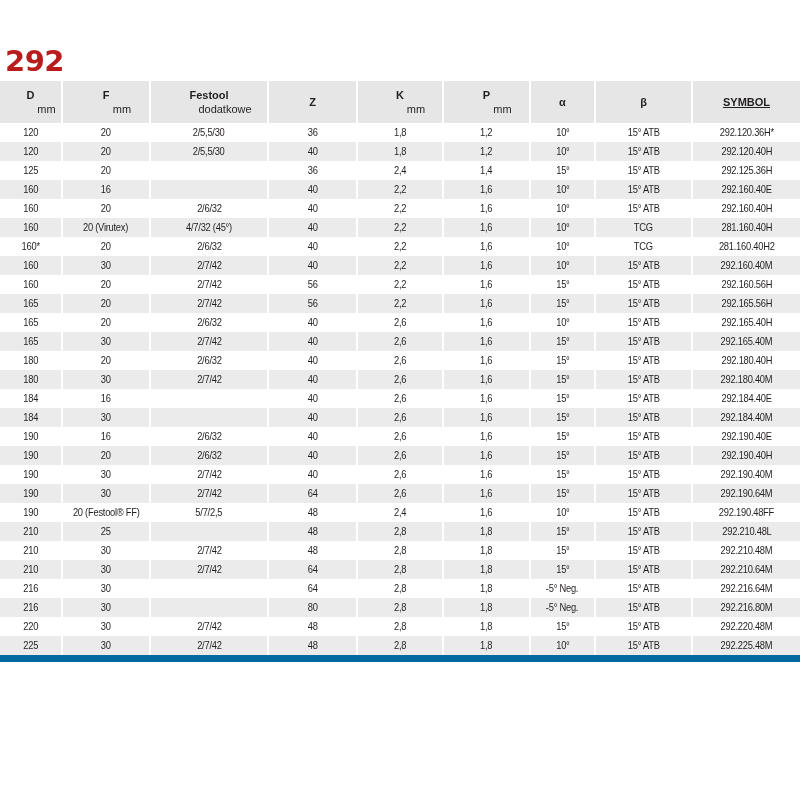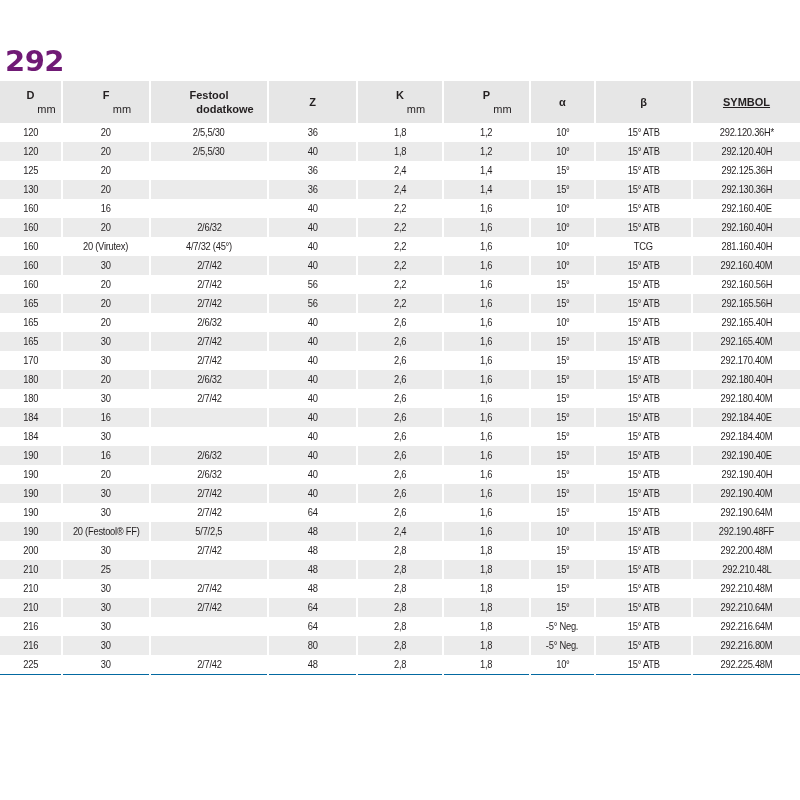--- a/index.html
+++ b/index.html
@@ -1,33 +1,33 @@
 <!DOCTYPE html>
 <html><head>
 <meta charset="utf-8">
 <style>
   html, body { margin: 0; padding: 0; background: #ffffff; }
   body { width: 800px; height: 800px; position: relative; overflow: hidden;
          font-family: "Liberation Sans", sans-serif; color: #231f20; }
   .title { position: absolute; left: 5px; top: 44px; font-size: 29px; font-weight: bold;
-           color: #701a75; letter-spacing: -0.5px; font-family: "DejaVu Sans", sans-serif; }
+           color: #b91c1c; letter-spacing: -0.5px; font-family: "DejaVu Sans", sans-serif; }
   table { position: absolute; left: 0; top: 81px; width: 800px; border-collapse: collapse;
           table-layout: fixed; }
   th, td { text-align: center; padding: 0; overflow: hidden; white-space: nowrap; }
   thead th { background: #e6e6e6; height: 42px; font-size: 11px; font-weight: bold;
              border-right: 2px solid #ffffff; line-height: 14px; vertical-align: middle;
              font-family: "Liberation Sans", sans-serif; transform-origin: center; }
   thead th:last-child { border-right: none; text-decoration: underline; }
   thead th .unit { display: block; font-weight: normal; font-size: 11px; padding-left: 32px; }
   tbody td { height: 19px; font-size: 11px; line-height: 19px; border-right: 2px solid #ffffff;
              letter-spacing: -0.3px; }
   tbody td:last-child { border-right: none; }
   tbody tr:nth-child(even) td { background: #ebebeb; }
   tbody tr:nth-child(odd) td { background: #ffffff; }
-  tbody tr:last-child td { border-bottom: 1px solid #0369a1; }
+  tbody tr:last-child td { border-bottom: 7px solid #0369a1; }
   .narrow { display: inline-block; transform: scaleX(0.85); }
 </style>
 </head>
 <body>
 
 <div class="title">292</div>
 
 <table>
   <colgroup>
     <col style="width:62px">
@@ -37,21 +37,21 @@
       <col style="width:86px">
       <col style="width:87px">
     <col style="width:65px">
       <col style="width:97px">
       <col style="width:108px">
   </colgroup>
   <thead>
     <tr>
       <th><span>D</span><span class="unit">mm</span></th>
       <th><span>F</span><span class="unit">mm</span></th>
-      <th><span>Festool</span><span class="unit" style="font-weight:bold">dodatkowe</span></th>
+      <th><span>Festool</span><span class="unit" style="font-weight:normal">dodatkowe</span></th>
       <th><span>Z</span></th>
       <th><span>K</span><span class="unit">mm</span></th>
       <th><span>P</span><span class="unit">mm</span></th>
       <th><span>α</span></th>
       <th><span>β</span></th>
       <th><span>SYMBOL</span></th>
     </tr>
   </thead>
   <tbody id="tbody">
       <tr>
@@ -81,31 +81,20 @@
         <td><span class="narrow">20</span></td>
         <td><span class="narrow"></span></td>
         <td><span class="narrow">36</span></td>
         <td><span class="narrow">2,4</span></td>
         <td><span class="narrow">1,4</span></td>
         <td><span class="narrow">15°</span></td>
         <td><span class="narrow">15° ATB</span></td>
         <td><span class="narrow">292.125.36H</span></td>
       </tr>
       <tr>
-        <td><span class="narrow">130</span></td>
-        <td><span class="narrow">20</span></td>
-        <td><span class="narrow"></span></td>
-        <td><span class="narrow">36</span></td>
-        <td><span class="narrow">2,4</span></td>
-        <td><span class="narrow">1,4</span></td>
-        <td><span class="narrow">15°</span></td>
-        <td><span class="narrow">15° ATB</span></td>
-        <td><span class="narrow">292.130.36H</span></td>
-      </tr>
-      <tr>
         <td><span class="narrow">160</span></td>
         <td><span class="narrow">16</span></td>
         <td><span class="narrow"></span></td>
         <td><span class="narrow">40</span></td>
         <td><span class="narrow">2,2</span></td>
         <td><span class="narrow">1,6</span></td>
         <td><span class="narrow">10°</span></td>
         <td><span class="narrow">15° ATB</span></td>
         <td><span class="narrow">292.160.40E</span></td>
       </tr>
@@ -125,20 +114,31 @@
         <td><span class="narrow">20 (Virutex)</span></td>
         <td><span class="narrow">4/7/32 (45°)</span></td>
         <td><span class="narrow">40</span></td>
         <td><span class="narrow">2,2</span></td>
         <td><span class="narrow">1,6</span></td>
         <td><span class="narrow">10°</span></td>
         <td><span class="narrow">TCG</span></td>
         <td><span class="narrow">281.160.40H</span></td>
       </tr>
       <tr>
+        <td><span class="narrow">160*</span></td>
+        <td><span class="narrow">20</span></td>
+        <td><span class="narrow">2/6/32</span></td>
+        <td><span class="narrow">40</span></td>
+        <td><span class="narrow">2,2</span></td>
+        <td><span class="narrow">1,6</span></td>
+        <td><span class="narrow">10°</span></td>
+        <td><span class="narrow">TCG</span></td>
+        <td><span class="narrow">281.160.40H2</span></td>
+      </tr>
+      <tr>
         <td><span class="narrow">160</span></td>
         <td><span class="narrow">30</span></td>
         <td><span class="narrow">2/7/42</span></td>
         <td><span class="narrow">40</span></td>
         <td><span class="narrow">2,2</span></td>
         <td><span class="narrow">1,6</span></td>
         <td><span class="narrow">10°</span></td>
         <td><span class="narrow">15° ATB</span></td>
         <td><span class="narrow">292.160.40M</span></td>
       </tr>
@@ -178,31 +178,20 @@
       <tr>
         <td><span class="narrow">165</span></td>
         <td><span class="narrow">30</span></td>
         <td><span class="narrow">2/7/42</span></td>
         <td><span class="narrow">40</span></td>
         <td><span class="narrow">2,6</span></td>
         <td><span class="narrow">1,6</span></td>
         <td><span class="narrow">15°</span></td>
         <td><span class="narrow">15° ATB</span></td>
         <td><span class="narrow">292.165.40M</span></td>
-      </tr>
-      <tr>
-        <td><span class="narrow">170</span></td>
-        <td><span class="narrow">30</span></td>
-        <td><span class="narrow">2/7/42</span></td>
-        <td><span class="narrow">40</span></td>
-        <td><span class="narrow">2,6</span></td>
-        <td><span class="narrow">1,6</span></td>
-        <td><span class="narrow">15°</span></td>
-        <td><span class="narrow">15° ATB</span></td>
-        <td><span class="narrow">292.170.40M</span></td>
       </tr>
       <tr>
         <td><span class="narrow">180</span></td>
         <td><span class="narrow">20</span></td>
         <td><span class="narrow">2/6/32</span></td>
         <td><span class="narrow">40</span></td>
         <td><span class="narrow">2,6</span></td>
         <td><span class="narrow">1,6</span></td>
         <td><span class="narrow">15°</span></td>
         <td><span class="narrow">15° ATB</span></td>
@@ -290,31 +279,20 @@
         <td><span class="narrow">20 (Festool® FF)</span></td>
         <td><span class="narrow">5/7/2,5</span></td>
         <td><span class="narrow">48</span></td>
         <td><span class="narrow">2,4</span></td>
         <td><span class="narrow">1,6</span></td>
         <td><span class="narrow">10°</span></td>
         <td><span class="narrow">15° ATB</span></td>
         <td><span class="narrow">292.190.48FF</span></td>
       </tr>
       <tr>
-        <td><span class="narrow">200</span></td>
-        <td><span class="narrow">30</span></td>
-        <td><span class="narrow">2/7/42</span></td>
-        <td><span class="narrow">48</span></td>
-        <td><span class="narrow">2,8</span></td>
-        <td><span class="narrow">1,8</span></td>
-        <td><span class="narrow">15°</span></td>
-        <td><span class="narrow">15° ATB</span></td>
-        <td><span class="narrow">292.200.48M</span></td>
-      </tr>
-      <tr>
         <td><span class="narrow">210</span></td>
         <td><span class="narrow">25</span></td>
         <td><span class="narrow"></span></td>
         <td><span class="narrow">48</span></td>
         <td><span class="narrow">2,8</span></td>
         <td><span class="narrow">1,8</span></td>
         <td><span class="narrow">15°</span></td>
         <td><span class="narrow">15° ATB</span></td>
         <td><span class="narrow">292.210.48L</span></td>
       </tr>
@@ -354,20 +332,31 @@
       <tr>
         <td><span class="narrow">216</span></td>
         <td><span class="narrow">30</span></td>
         <td><span class="narrow"></span></td>
         <td><span class="narrow">80</span></td>
         <td><span class="narrow">2,8</span></td>
         <td><span class="narrow">1,8</span></td>
         <td><span class="narrow">-5° Neg.</span></td>
         <td><span class="narrow">15° ATB</span></td>
         <td><span class="narrow">292.216.80M</span></td>
+      </tr>
+      <tr>
+        <td><span class="narrow">220</span></td>
+        <td><span class="narrow">30</span></td>
+        <td><span class="narrow">2/7/42</span></td>
+        <td><span class="narrow">48</span></td>
+        <td><span class="narrow">2,8</span></td>
+        <td><span class="narrow">1,8</span></td>
+        <td><span class="narrow">15°</span></td>
+        <td><span class="narrow">15° ATB</span></td>
+        <td><span class="narrow">292.220.48M</span></td>
       </tr>
       <tr>
         <td><span class="narrow">225</span></td>
         <td><span class="narrow">30</span></td>
         <td><span class="narrow">2/7/42</span></td>
         <td><span class="narrow">48</span></td>
         <td><span class="narrow">2,8</span></td>
         <td><span class="narrow">1,8</span></td>
         <td><span class="narrow">10°</span></td>
         <td><span class="narrow">15° ATB</span></td>

